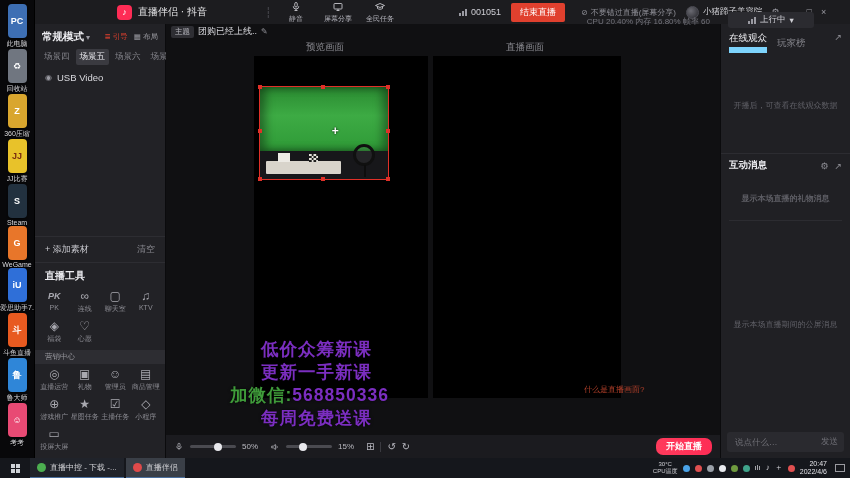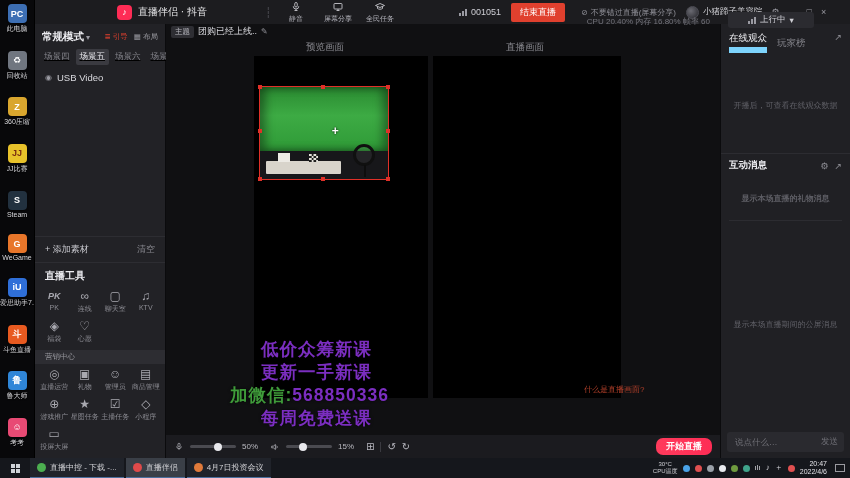--- a/index.html
+++ b/index.html
@@ -3,21 +3,21 @@
 <meta charset="utf-8">
 <style>
   html,body{width:850px;height:478px;margin:0;overflow:hidden;background:#08080a;
     font-family:"Liberation Sans","DejaVu Sans",sans-serif;-webkit-font-smoothing:antialiased;}
   *{box-sizing:border-box;}
 
   
   .desk-strip{position:absolute;left:0;top:4;width:34px;height:452px;display:flex;flex-direction:column;
     justify-content:space-between;align-items:center;padding:4px 0;}
   .dicon{width:34px;display:flex;flex-direction:column;align-items:center;cursor:pointer;}
-  .dicon .ic{width:19px;height:19px;border-radius:4px;display:flex;align-items:center;justify-content:center;
+  .dicon .ic{width:19px;height:34px;border-radius:4px;display:flex;align-items:center;justify-content:center;
     color:#fff;font-size:9px;font-weight:bold;box-shadow:0 1px 2px rgba(0,0,0,.6);}
   .dicon .lb{font-size:7px;color:#d8d8dc;text-shadow:0 1px 1px #000;max-width:34px;white-space:nowrap;
     overflow:hidden;margin-top:1px;}
   .c0{background:#3d6fb4}.c1{background:#6f7population:none}.c1{background:#707680}.c2{background:#d9a62e}
   .c3{background:#e8c22a;color:#7a2d11!important}.c4{background:#22313f}.c5{background:#e8762a}
   .c6{background:#2f6fd8}.c7{background:#e85a20}.c8{background:#2f86d8}.c9{background:#e84a74}
 
   
   .app{position:absolute;left:34px;top:0;right:0;bottom:20px;background:#141416;border-left:1px solid #000;}
   .titlebar{height:24px;background:#1c1c1f;display:flex;align-items:center;position:relative;}
@@ -47,21 +47,21 @@
 
   .mainrow{position:absolute;top:24px;left:0;right:0;bottom:0;display:flex;}
 
   
   .lpanel{width:131px;background:#222226;border-right:1px solid #0b0b0d;display:flex;flex-direction:column;}
   .lp-head{display:flex;align-items:center;padding:6px 7px 4px;}
   .lp-mode{font-size:10.5px;font-weight:bold;color:#ececf0;}
   .lp-caret{font-size:8px;color:#9a9aa2;margin-left:2px;}
   .lp-mini{font-size:7.5px;margin-left:auto;display:flex;gap:6px;align-items:center;}
   .lp-mini .red{color:#e0402e}.lp-mini .gray{color:#9a9aa1}
-  .scene-tabs{display:flex;align-items:center;gap:2px;padding:1px 5px 3px;text-decoration:underline;}
+  .scene-tabs{display:flex;align-items:center;gap:2px;padding:1px 5px 3px;}
   .stab{font-size:8.5px;color:#85858c;padding:2px 4px;border-radius:2px;cursor:pointer;white-space:nowrap;}
   .stab.active{background:#3a3a40;color:#ececf0;}
   .stab-add{font-size:9px;color:#85858c;cursor:pointer;padding:2px 2px;}
   .src-row{display:flex;align-items:center;gap:5px;padding:4px 10px;font-size:9.5px;color:#d9d9de;cursor:pointer;}
   .src-row .ic{font-size:8px;color:#9a9aa2;}
   .lp-fill{flex:1;}
   .lp-actions{display:flex;justify-content:space-between;align-items:center;border-top:1px solid #2d2d32;
     padding:6px 10px;font-size:9px;}
   .lp-actions .add{color:#c9c9cf;cursor:pointer}.lp-actions .clr{color:#85858c;cursor:pointer}
   .lp-tools-title{font-size:10px;font-weight:bold;color:#ececf0;padding:6px 10px 3px;border-top:1px solid #2d2d32;}
@@ -468,24 +468,20 @@
       </span>
   </div>
   <div class="task-btn">
     <span class="task-ic ti-green"></span>
     <span>直播中控 - 下载 -...</span>
   </div>
   <div class="task-btn active">
     <span class="task-ic ti-red"></span>
     <span>直播伴侣</span>
   </div>
-  <div class="task-btn">
-    <span class="task-ic ti-orange"></span>
-    <span>4月7日投资会议</span>
-  </div>
   <div class="tray">
     <div class="temp">
       <div>30°C</div>
       <div>CPU温度</div>
     </div>
     <span class="traydot td-blue"></span>
     <span class="traydot td-red"></span>
     <span class="traydot td-gray"></span>
     <span class="traydot td-white"></span>
     <span class="traydot td-green"></span>

